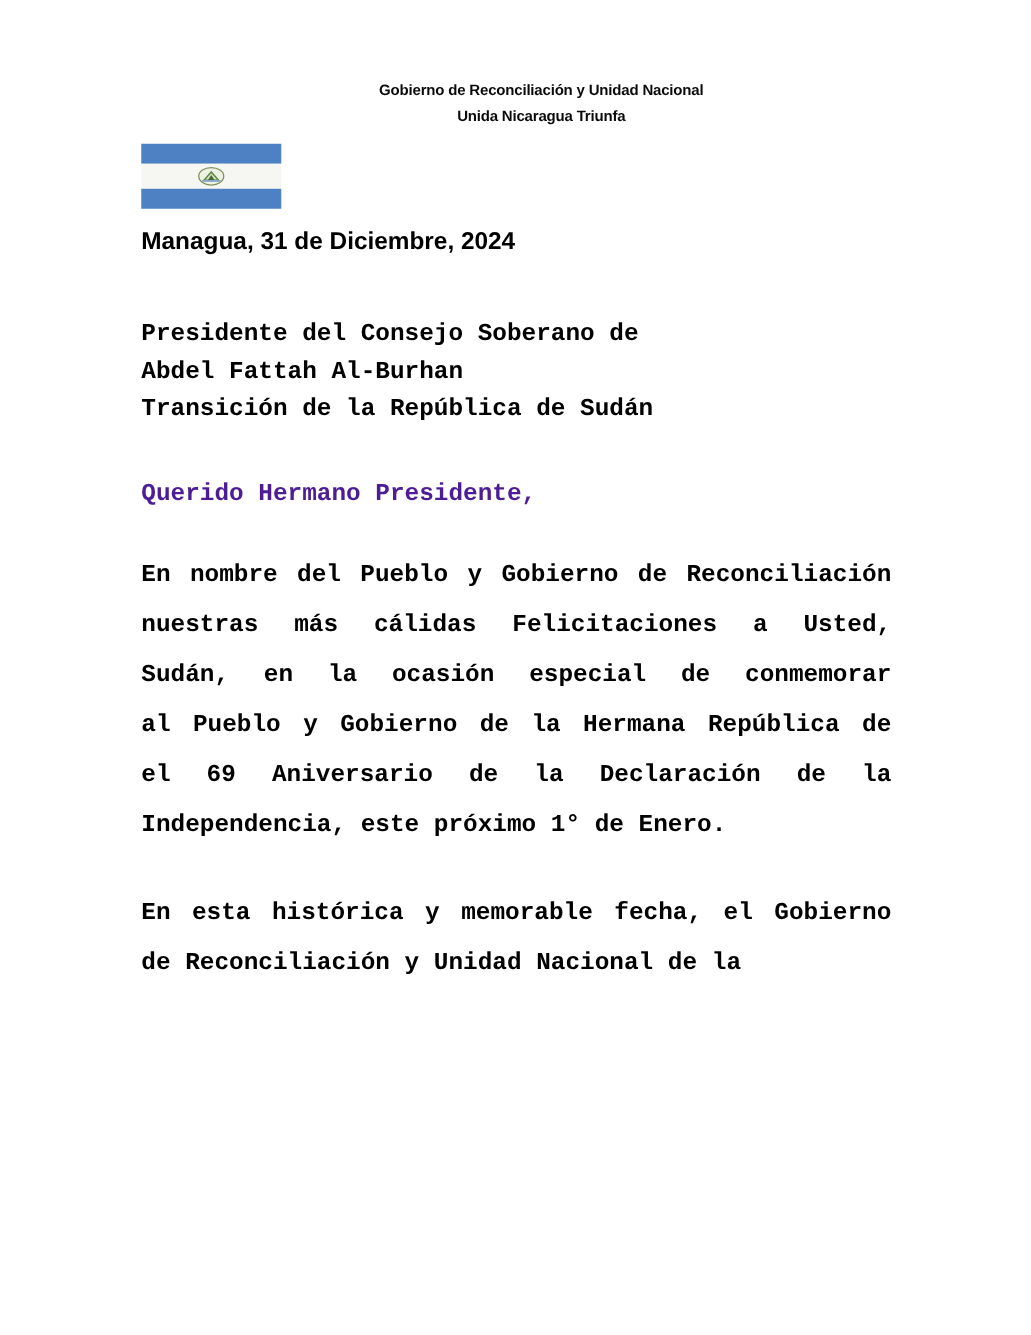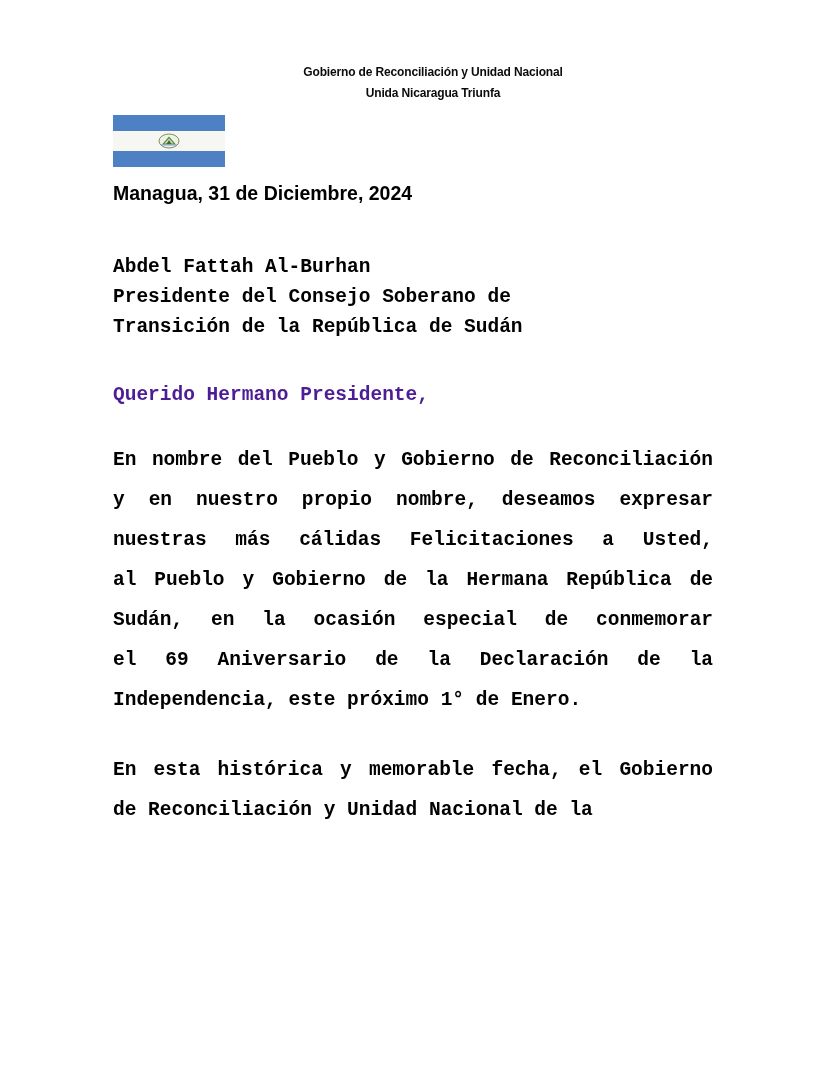--- a/index.html
+++ b/index.html
@@ -154,36 +154,35 @@
       <rect x="7" y="22" width="30" height="3" fill="#8aa6c9"></rect>
     </svg>
   </div>
 
   <div class="doc-body">
 
     <div class="date-line">Managua, 31 de Diciembre, 2024</div>
 
     <div class="spacer-lg"></div>
 
+    <div class="addr-line">Presidente del Consejo Soberano de</div>
     <div class="addr-line">Abdel Fattah Al-Burhan</div>
-    <div class="addr-line">Presidente del Consejo Soberano de</div>
     <div class="addr-line">Transición de la República de Sudán</div>
 
     <div class="spacer-md"></div>
 
     <div class="salutation">Querido Hermano Presidente,</div>
 
     <div class="spacer-sm"></div>
 
     <div class="para">
       <div class="para-line"><span>En</span> <span>nombre</span> <span>del</span> <span>Pueblo</span> <span>y</span> <span>Gobierno</span> <span>de</span> <span>Reconciliación</span></div>
-      <div class="para-line"><span>y</span> <span>en</span> <span>nuestro</span> <span>propio</span> <span>nombre,</span> <span>deseamos</span> <span>expresar</span></div>
       <div class="para-line"><span>nuestras</span> <span>más</span> <span>cálidas</span> <span>Felicitaciones</span> <span>a</span> <span>Usted,</span></div>
+      <div class="para-line"><span>Sudán,</span> <span>en</span> <span>la</span> <span>ocasión</span> <span>especial</span> <span>de</span> <span>conmemorar</span></div>
       <div class="para-line"><span>al</span> <span>Pueblo</span> <span>y</span> <span>Gobierno</span> <span>de</span> <span>la</span> <span>Hermana</span> <span>República</span> <span>de</span></div>
-      <div class="para-line"><span>Sudán,</span> <span>en</span> <span>la</span> <span>ocasión</span> <span>especial</span> <span>de</span> <span>conmemorar</span></div>
       <div class="para-line"><span>el</span> <span>69</span> <span>Aniversario</span> <span>de</span> <span>la</span> <span>Declaración</span> <span>de</span> <span>la</span></div>
       <div class="para-line last"><span>Independencia,</span> <span>este</span> <span>próximo</span> <span>1°</span> <span>de</span> <span>Enero.</span></div>
     </div>
 
     <div class="spacer-sm"></div>
 
     <div class="para">
       <div class="para-line"><span>En</span> <span>esta</span> <span>histórica</span> <span>y</span> <span>memorable</span> <span>fecha,</span> <span>el</span> <span>Gobierno</span></div>
       <div class="para-line last"><span>de</span> <span>Reconciliación</span> <span>y</span> <span>Unidad</span> <span>Nacional</span> <span>de</span> <span>la</span></div>
     </div>

